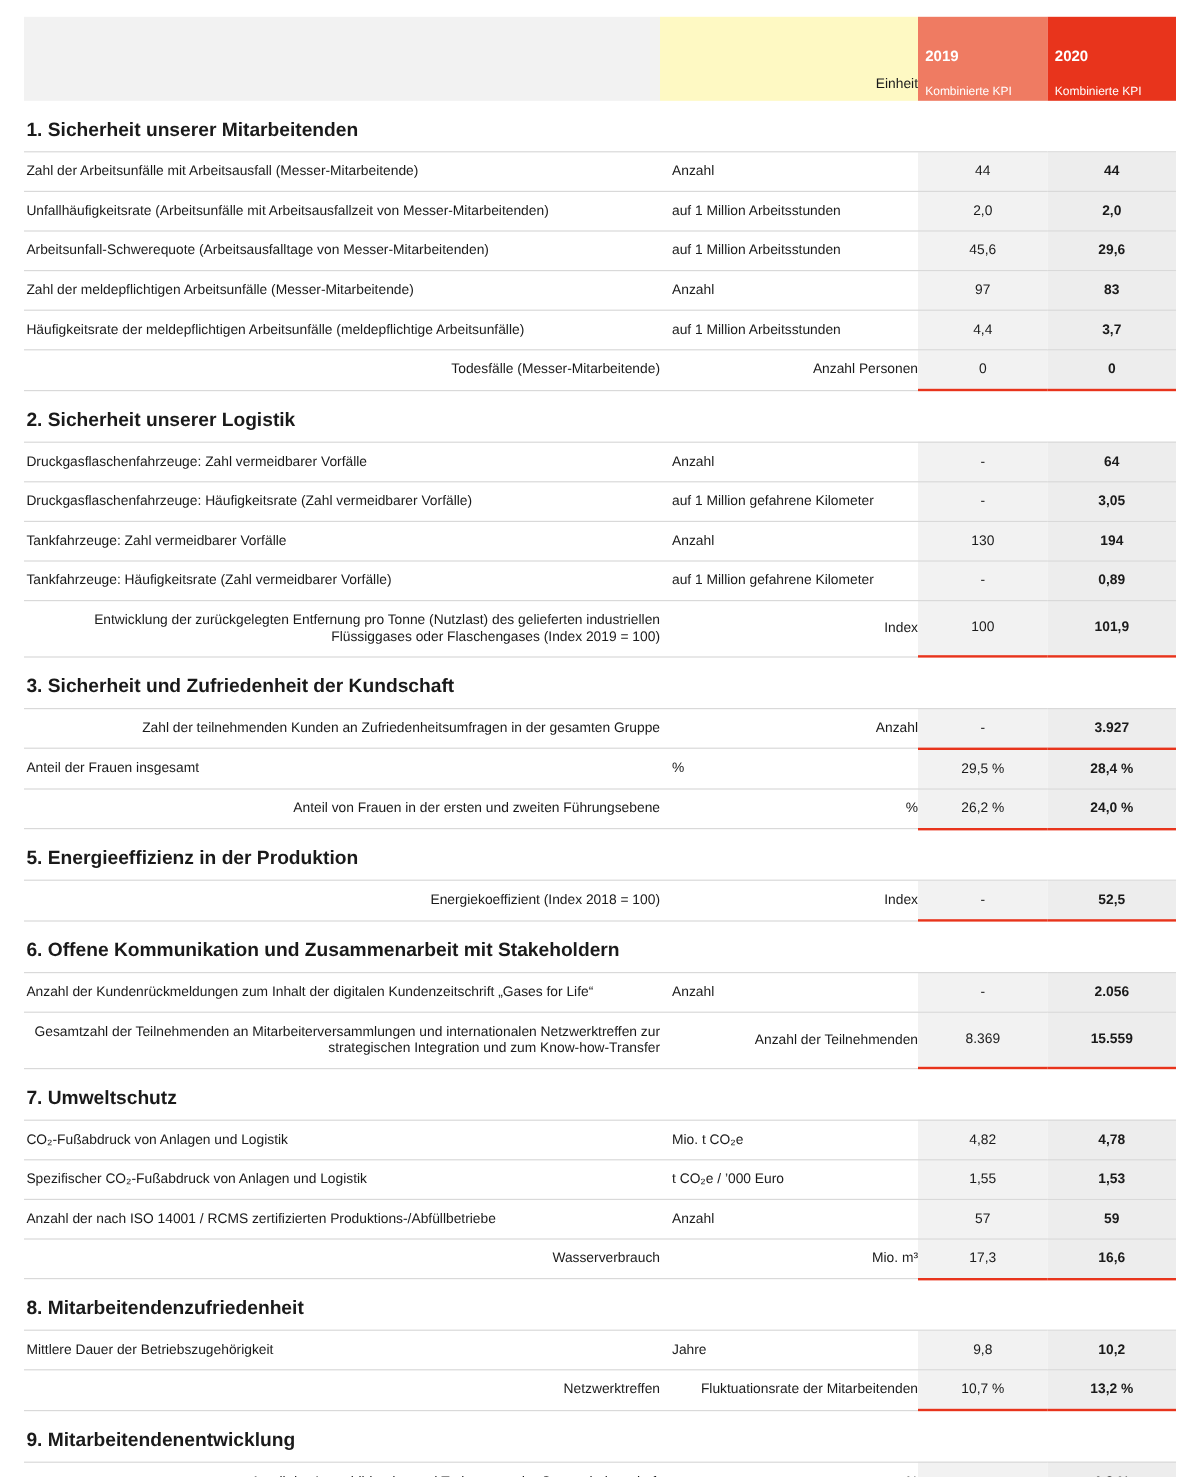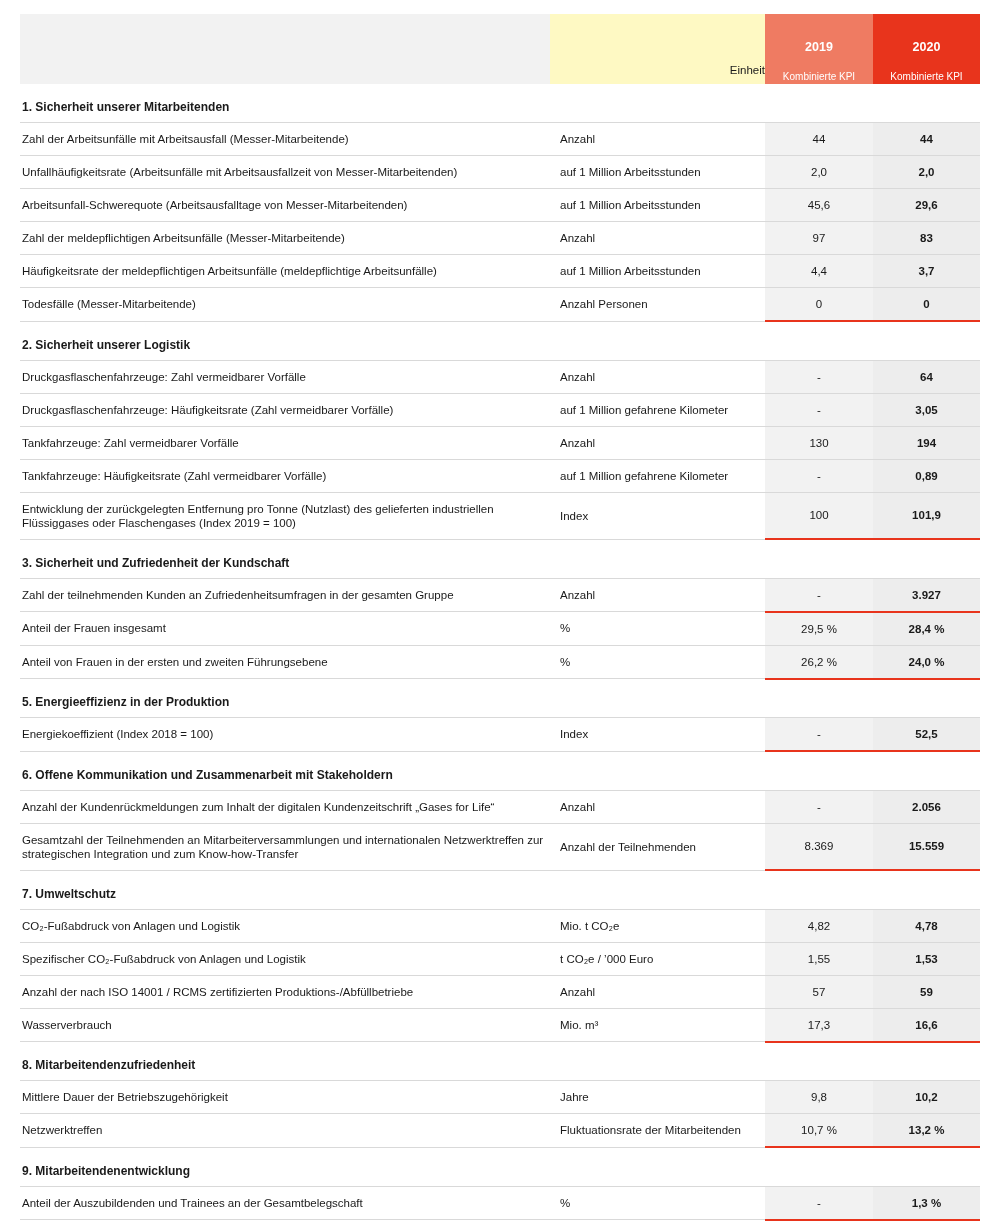--- a/index.html
+++ b/index.html
@@ -46,21 +46,21 @@
     height: 62px;
     text-align: right;
     font-weight: normal;
     font-size: 11.5px;
     color: #1a1a1a;
     padding: 0 0 8px 10px !important;
     vertical-align: bottom;
   }
   .head-year {
     height: 62px;
-    text-align: center;
+    text-align: left;
     vertical-align: middle;
     color: #ffffff;
     font-weight: bold;
     padding: 0 6px !important;
   }
   .head-year.y-prev { background: #ef7b62; }
   .head-year.y-curr { background: #e8341c; }
   .head-year .yr {
     display: block;
     font-size: 12.5px;
@@ -75,21 +75,21 @@
     margin-top: 15px;
   }
 
   
   tr.section td {
     border: none;
     padding: 0;
   }
   tr.section .sec-title {
     font-weight: bold;
-    font-size: 12px;
+    font-size: 16px;
     color: #1a1a1a;
     padding: 16px 0 8px 2px;
   }
   tr.section .sec-pad-prev,
   tr.section .sec-pad-curr {
     background: transparent;
   }
 
   
   tr.data td {
@@ -115,21 +115,21 @@
   }
   tr.data td.val-curr {
     background: #ededed;
     font-weight: bold;
     color: #1a1a1a;
   }
   
   tr.data.block-end td.val-prev { border-bottom: 2px solid #e8341c; }
   tr.data.block-end td.val-curr { border-bottom: 2px solid #e8341c; }
   tr.data.block-end td.label,
-  tr.data.block-end td.unit { border-bottom: 1px solid #d9d9d9; }
+  tr.data.block-end td.unit { border-bottom: 1px solid #d9d9d9; text-align: right; }
 
   .two-line { line-height: 14px; }
 </style>
 </head>
 <body>
 
 <div class="page">
   <table class="kpi">
     <colgroup>
       <col class="c-label">

